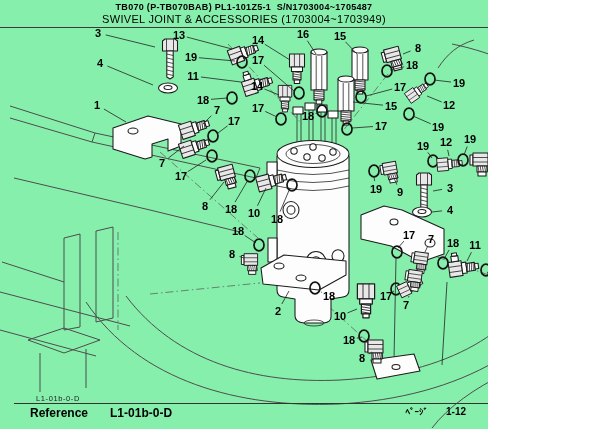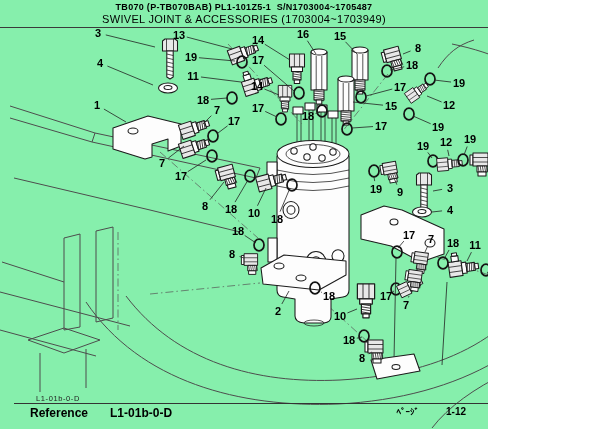--- a/index.html
+++ b/index.html
@@ -8,21 +8,21 @@
   .hdr{position:absolute;top:2px;left:0;width:100%;text-align:center;line-height:1.18}
   .hdr .l1{font-size:9px;font-weight:bold;letter-spacing:.3px;white-space:pre}
   .hdr .l2{font-size:11px;font-weight:normal;letter-spacing:.3px;white-space:pre}
   .hdr-rule{position:absolute;top:27px;left:0;width:600px;height:1px;background:#3a3a3a}
   svg.diagram{position:absolute;left:0;top:0}
   .ftr-small{position:absolute;top:394px;left:36px;font-size:7.5px;color:#222;letter-spacing:.6px}
   .ftr-rule{position:absolute;top:403px;left:14px;width:582px;height:1px;background:#333}
   .ftr-ref{position:absolute;top:406px;left:30px;font-size:12px;font-weight:bold}
   .ftr-ref .val{margin-left:22px}
   .ftr-page{position:absolute;top:406px;right:22px;font-size:10px;font-weight:bold}
-  .ftr-page .lbl{font-size:9px;margin-right:27px}
+  .ftr-page .lbl{font-size:9px;margin-right:18px}
   
   .pf{fill:#fdfdfd;stroke:#1b1b1b;stroke-width:1.05;stroke-linejoin:round}
   .pg{fill:#e8e8e8;stroke:#1b1b1b;stroke-width:1.05;stroke-linejoin:round}
   .ln{fill:none;stroke:#1b1b1b;stroke-width:.75}
   .or{fill:none;stroke:#141414;stroke-width:1.7}
   .thin{fill:none;stroke:#222;stroke-width:.8}
   .bg{fill:none;stroke:#4d4d4d;stroke-width:1;stroke-linejoin:round}
   .dd{fill:none;stroke:#555;stroke-width:.7;stroke-dasharray:8 3 1.5 3}
   .co{font-family:"Liberation Sans",sans-serif;font-size:11px;font-weight:bold;fill:#000;text-anchor:middle}
 </style>

